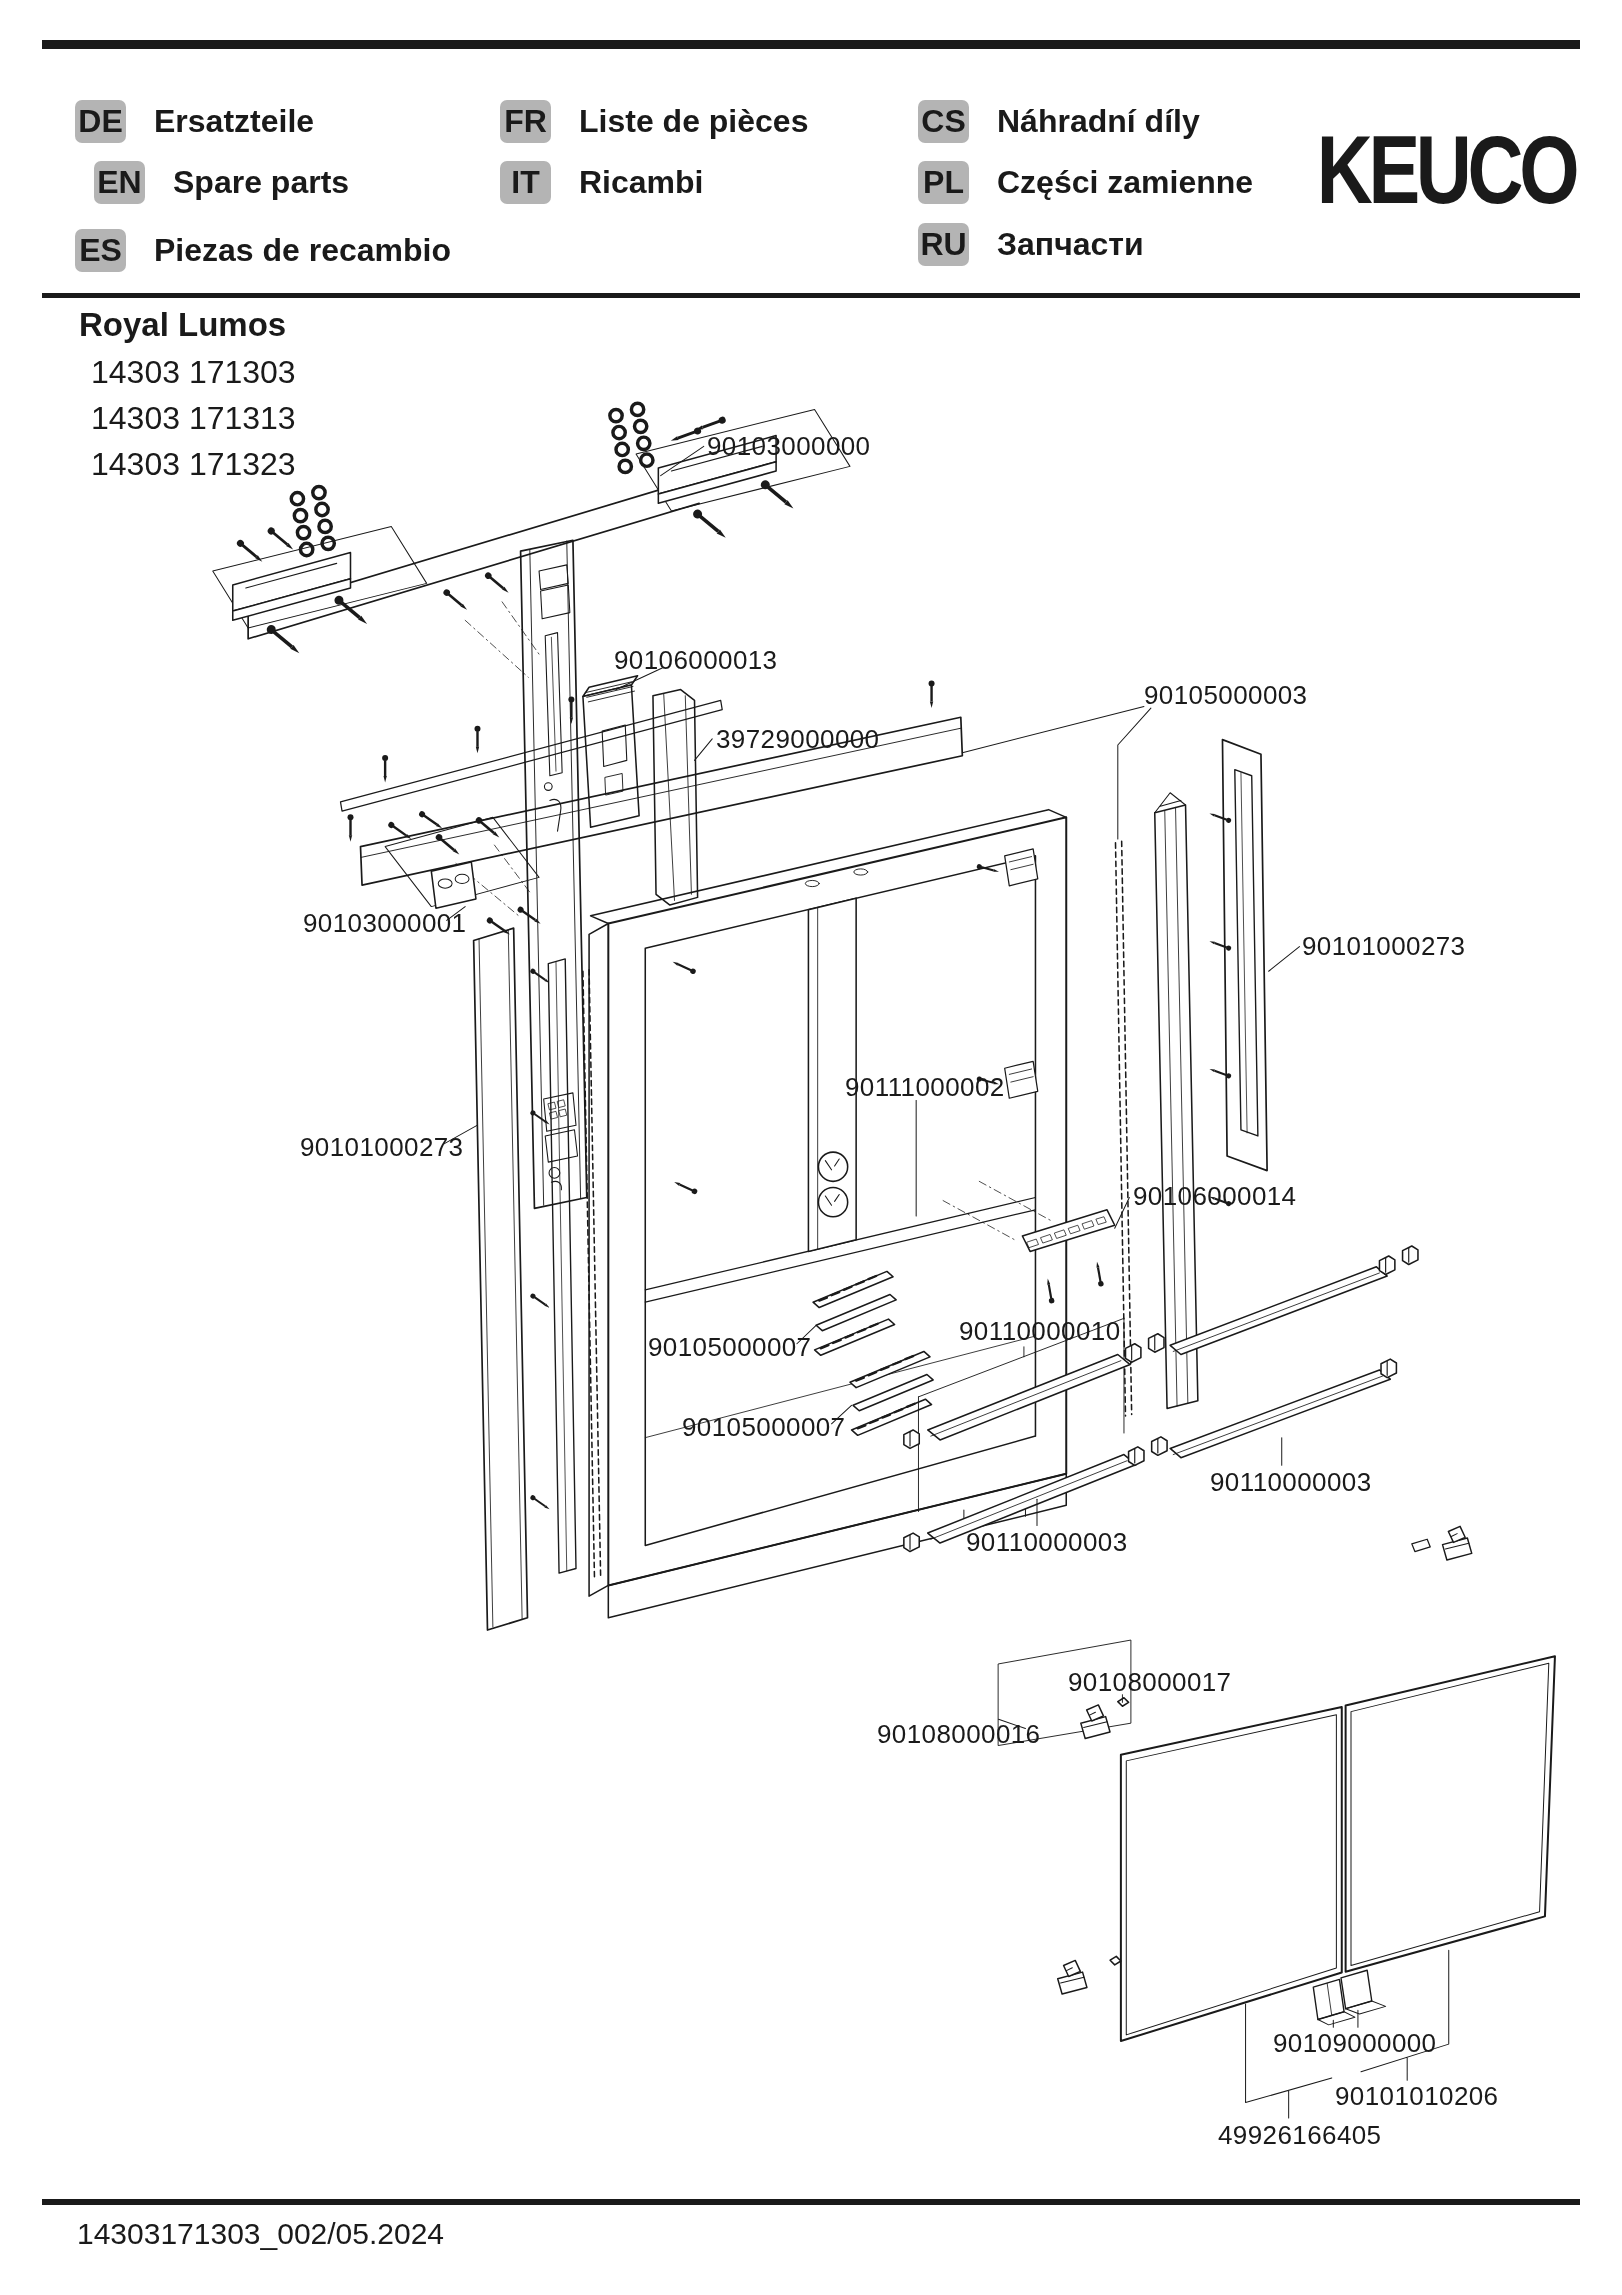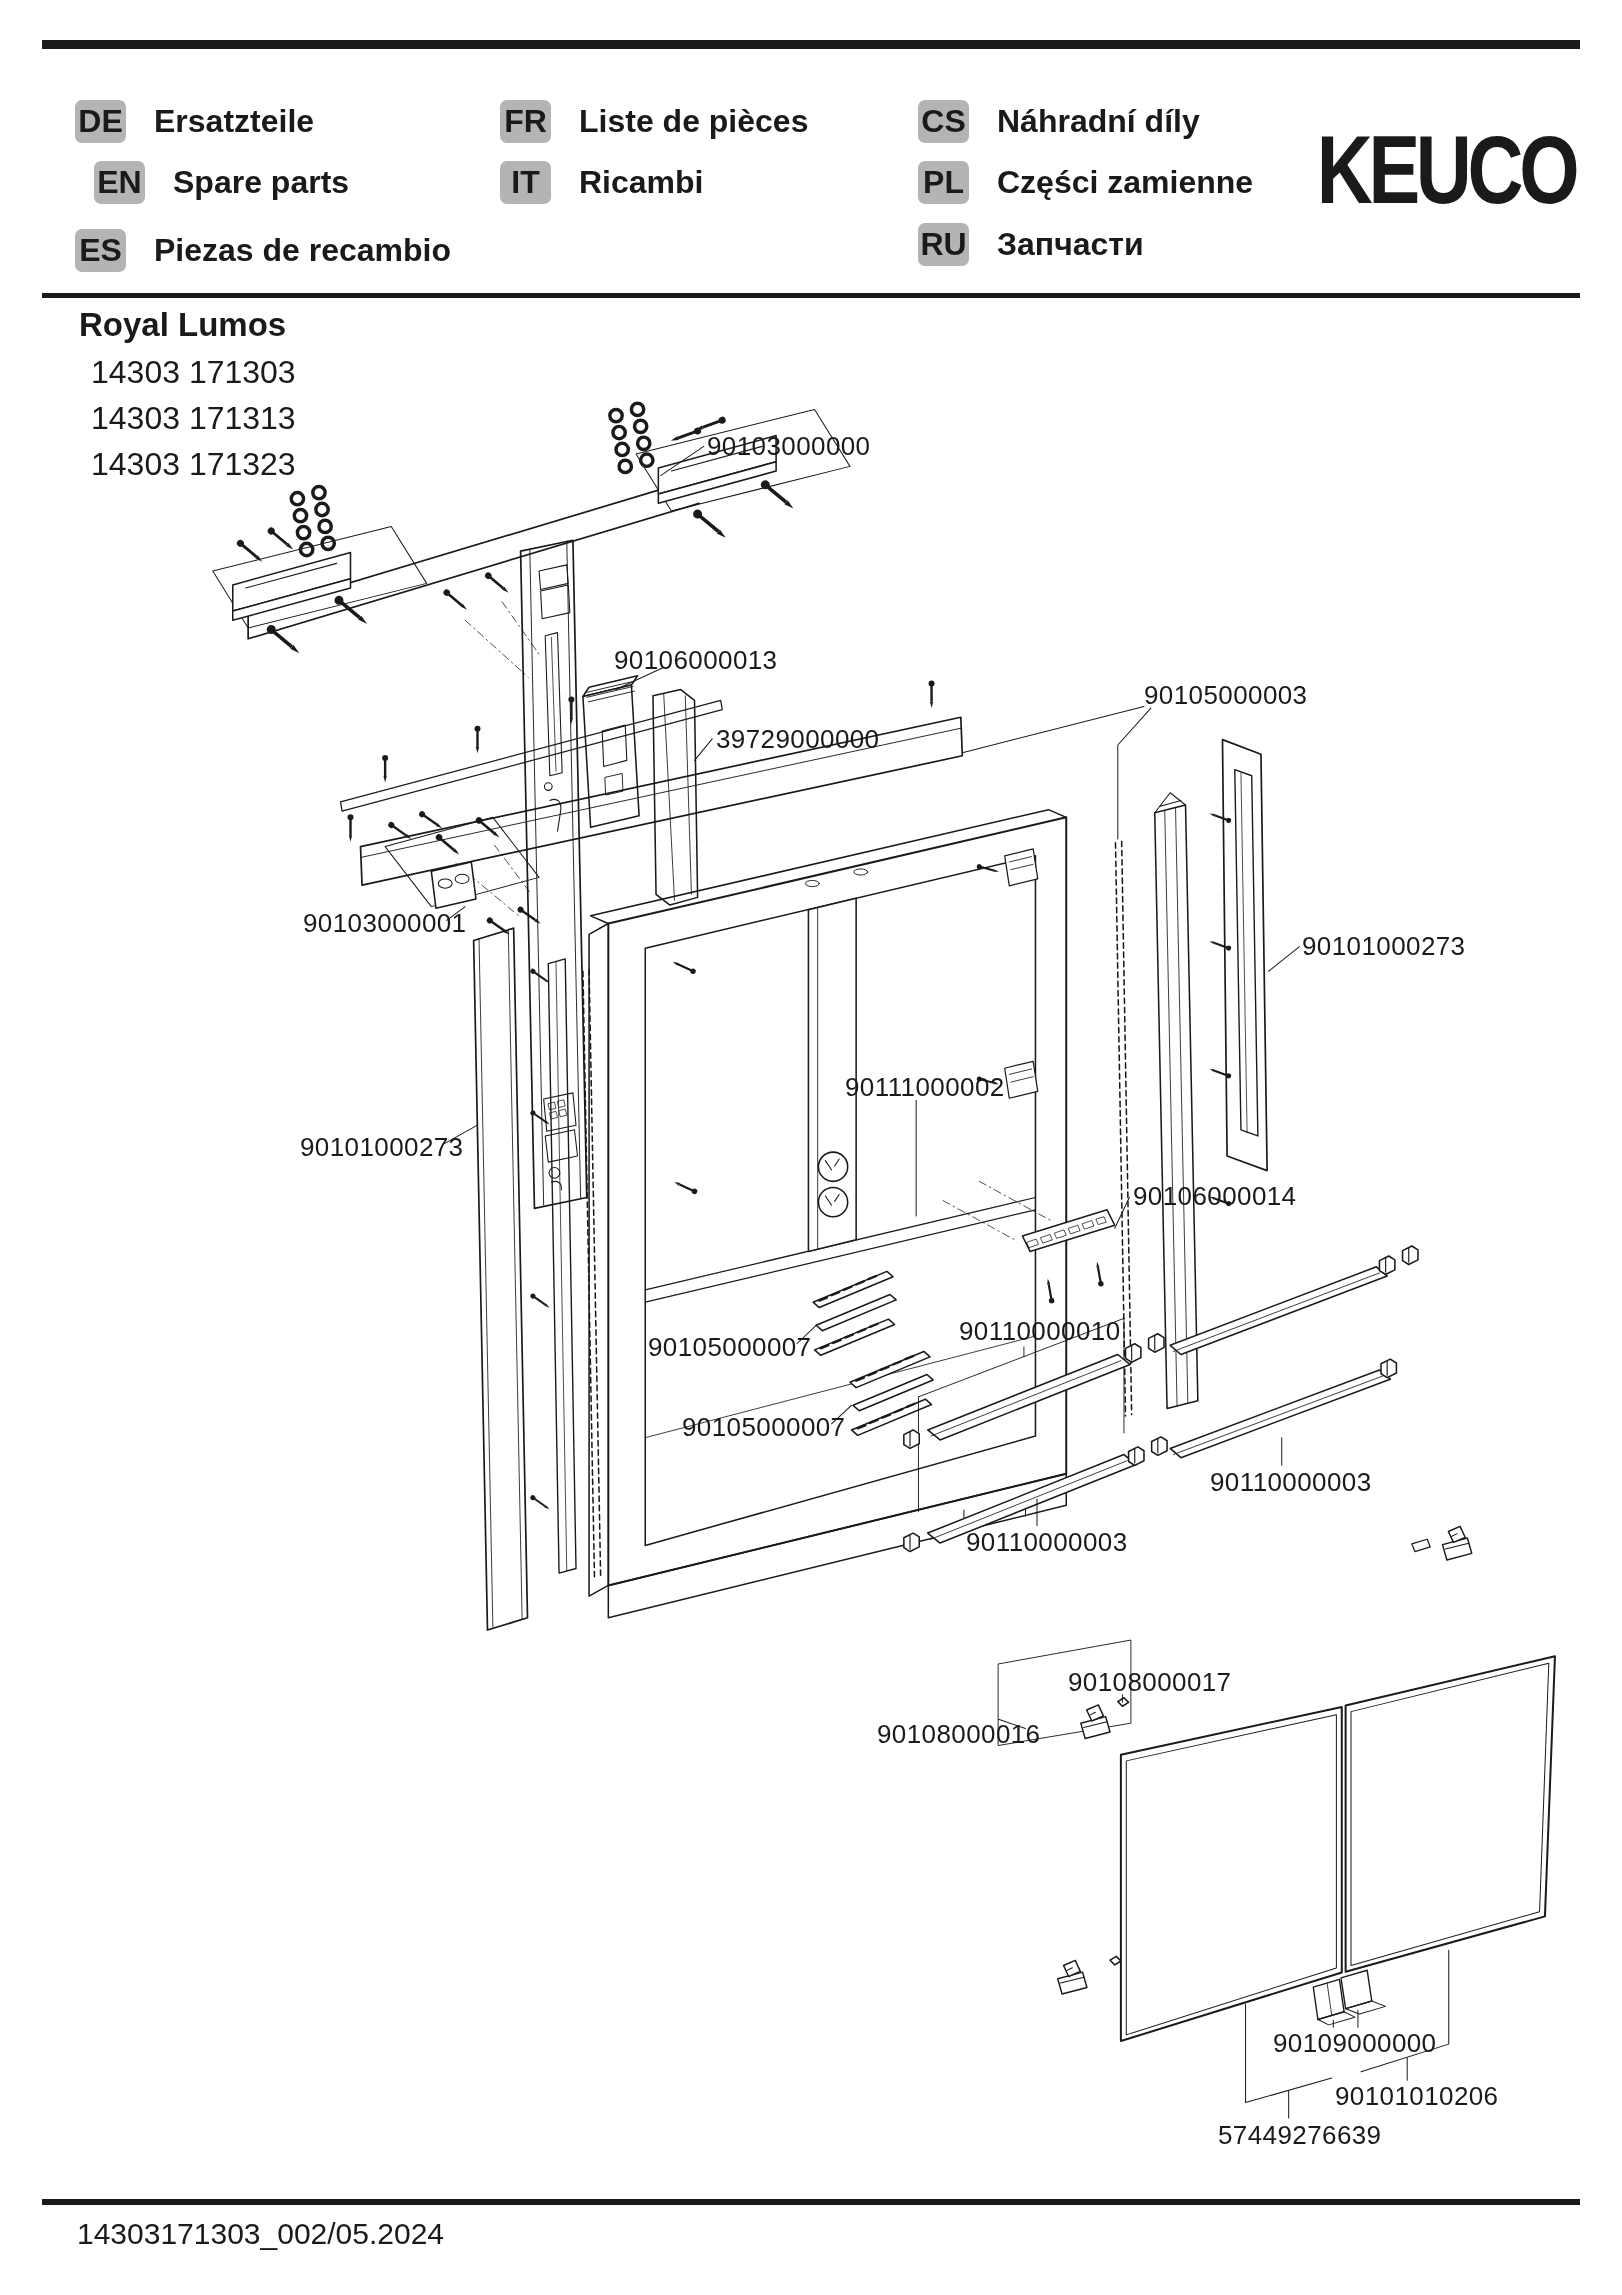--- a/index.html
+++ b/index.html
@@ -325,17 +325,17 @@
   <div class="part-label" style="left:1133px;top:1181px;">90106000014</div>
   <div class="part-label" style="left:648px;top:1332px;">90105000007</div>
   <div class="part-label" style="left:959px;top:1316px;">90110000010</div>
   <div class="part-label" style="left:682px;top:1412px;">90105000007</div>
   <div class="part-label" style="left:1210px;top:1467px;">90110000003</div>
   <div class="part-label" style="left:966px;top:1527px;">90110000003</div>
   <div class="part-label" style="left:1068px;top:1667px;">90108000017</div>
   <div class="part-label" style="left:877px;top:1719px;">90108000016</div>
   <div class="part-label" style="left:1273px;top:2028px;">90109000000</div>
   <div class="part-label" style="left:1335px;top:2081px;">90101010206</div>
-  <div class="part-label" style="left:1218px;top:2120px;">57449276639</div>
+  <div class="part-label" style="left:1218px;top:2120px;">49926166405</div>
 
   <div class="footer-text">14303171303_002/05.2024</div>
 </div>
 
 
 </body></html>

